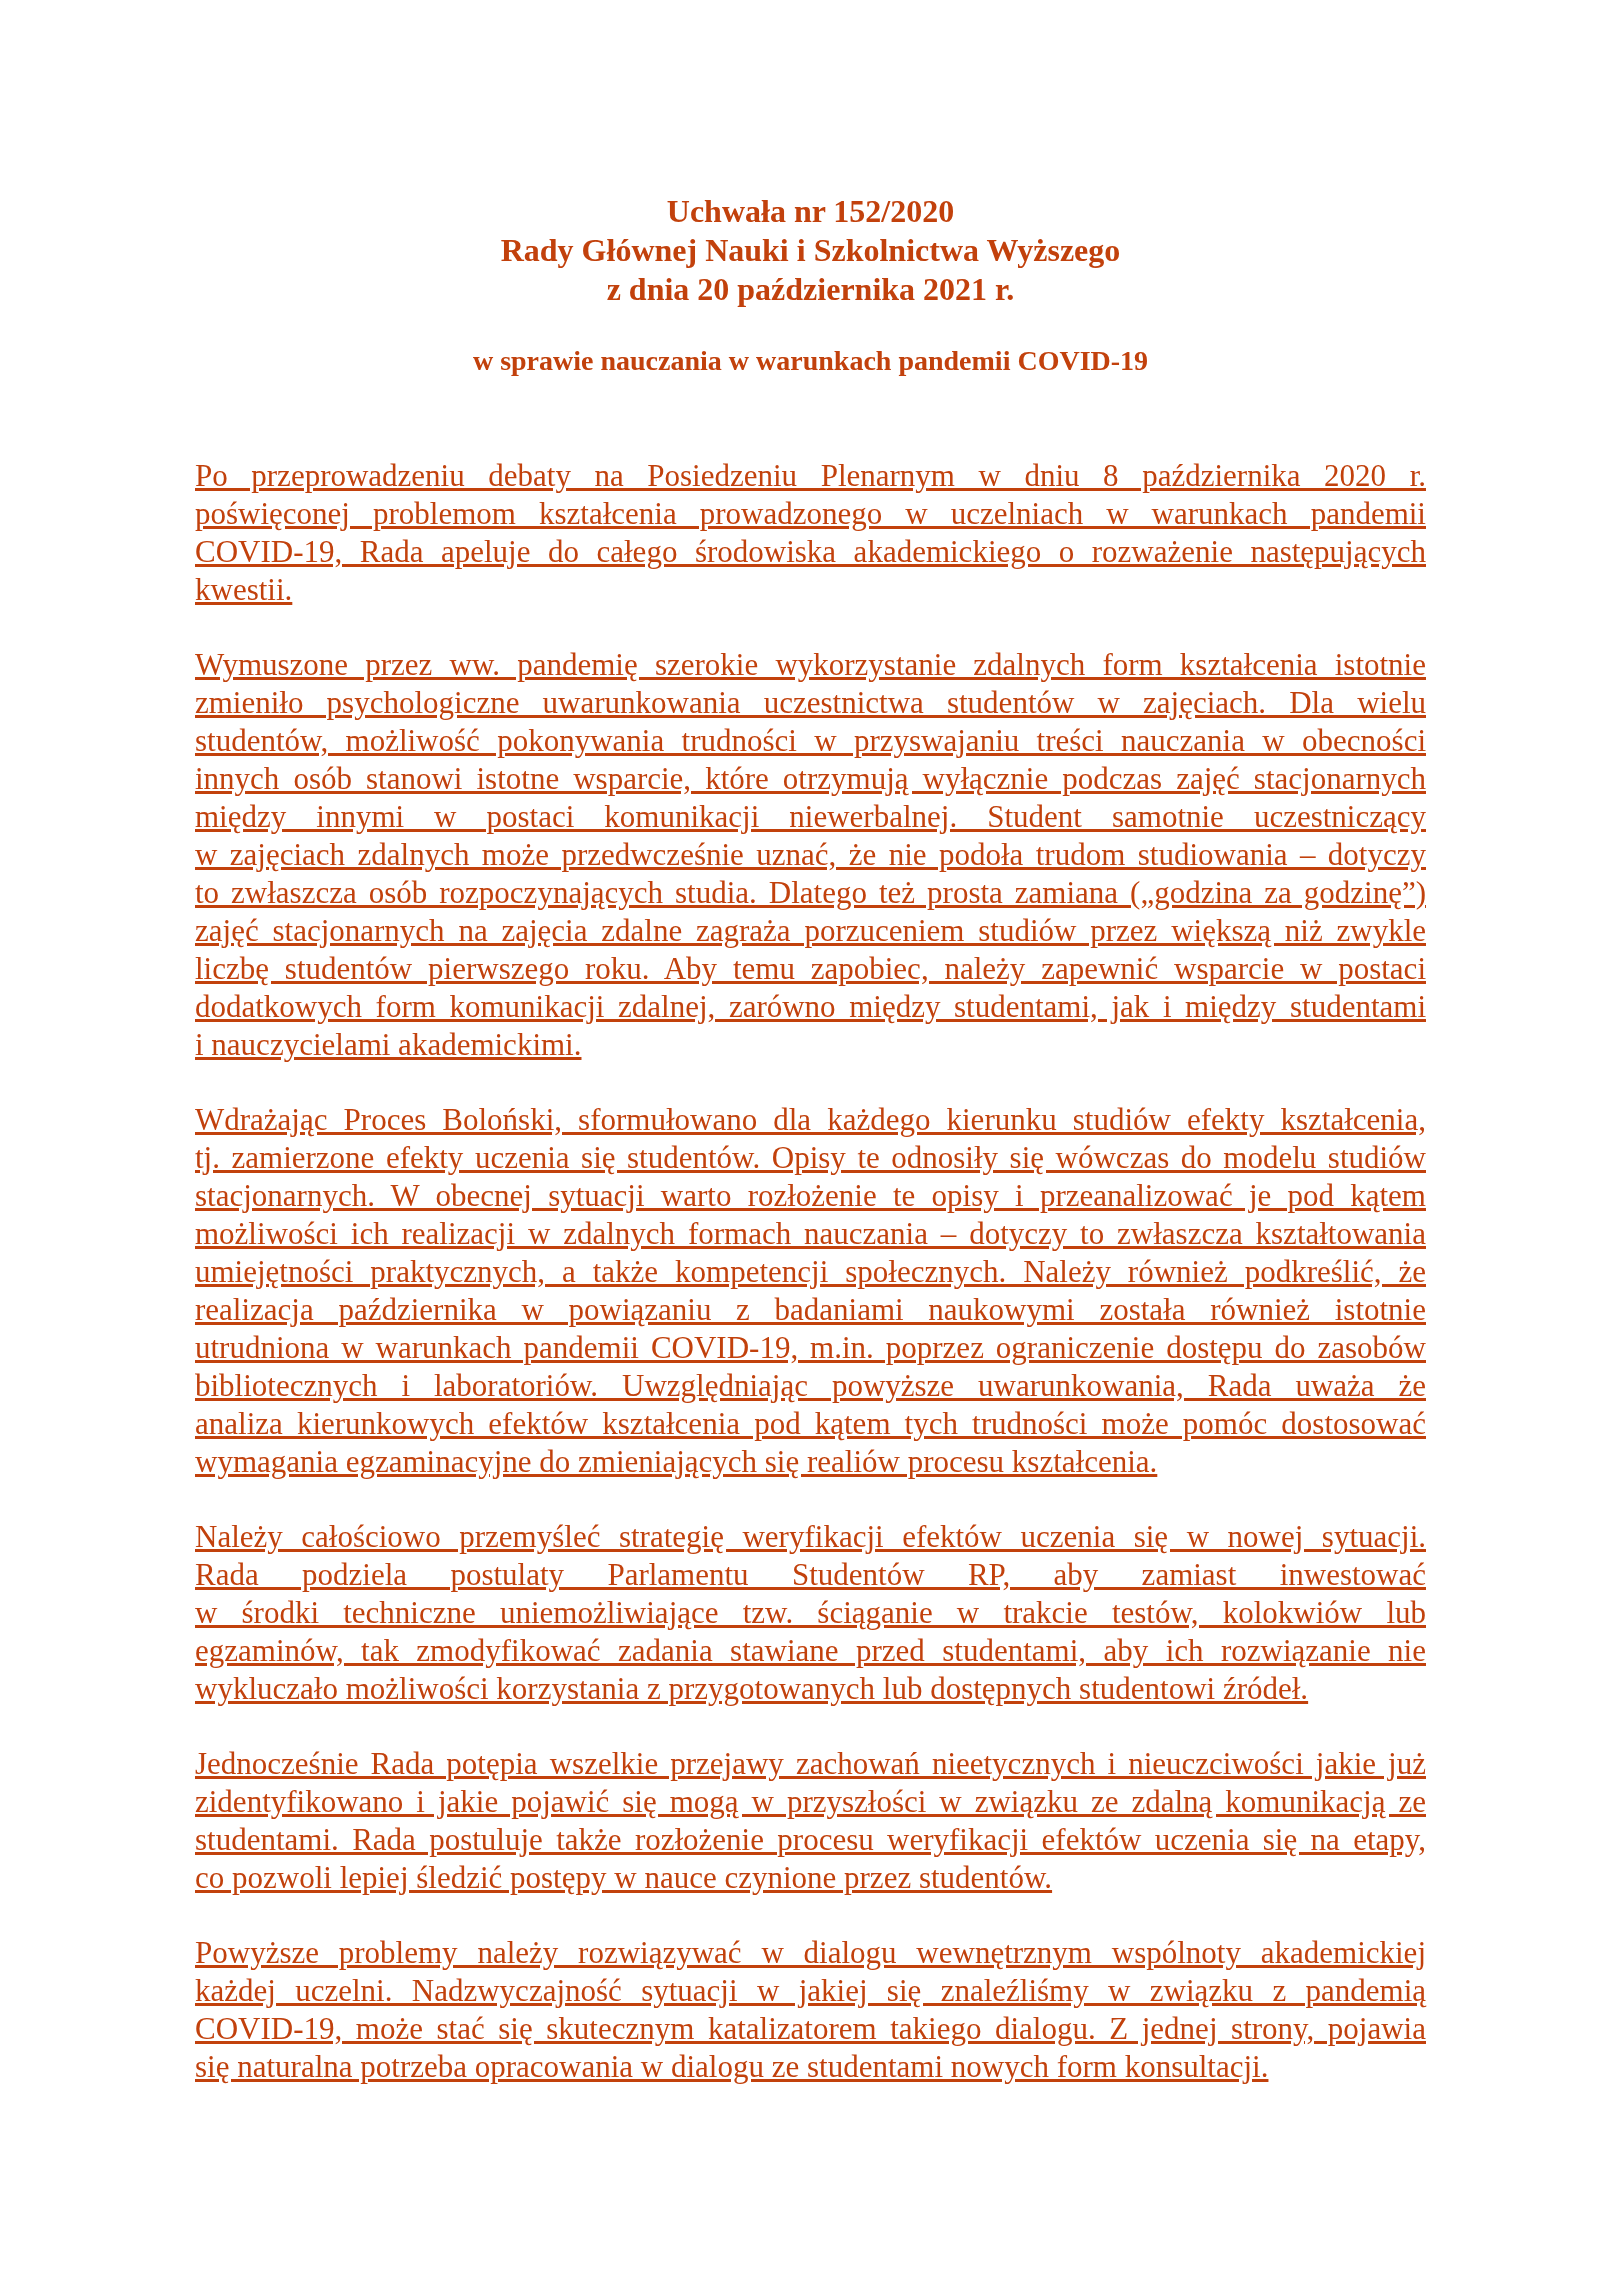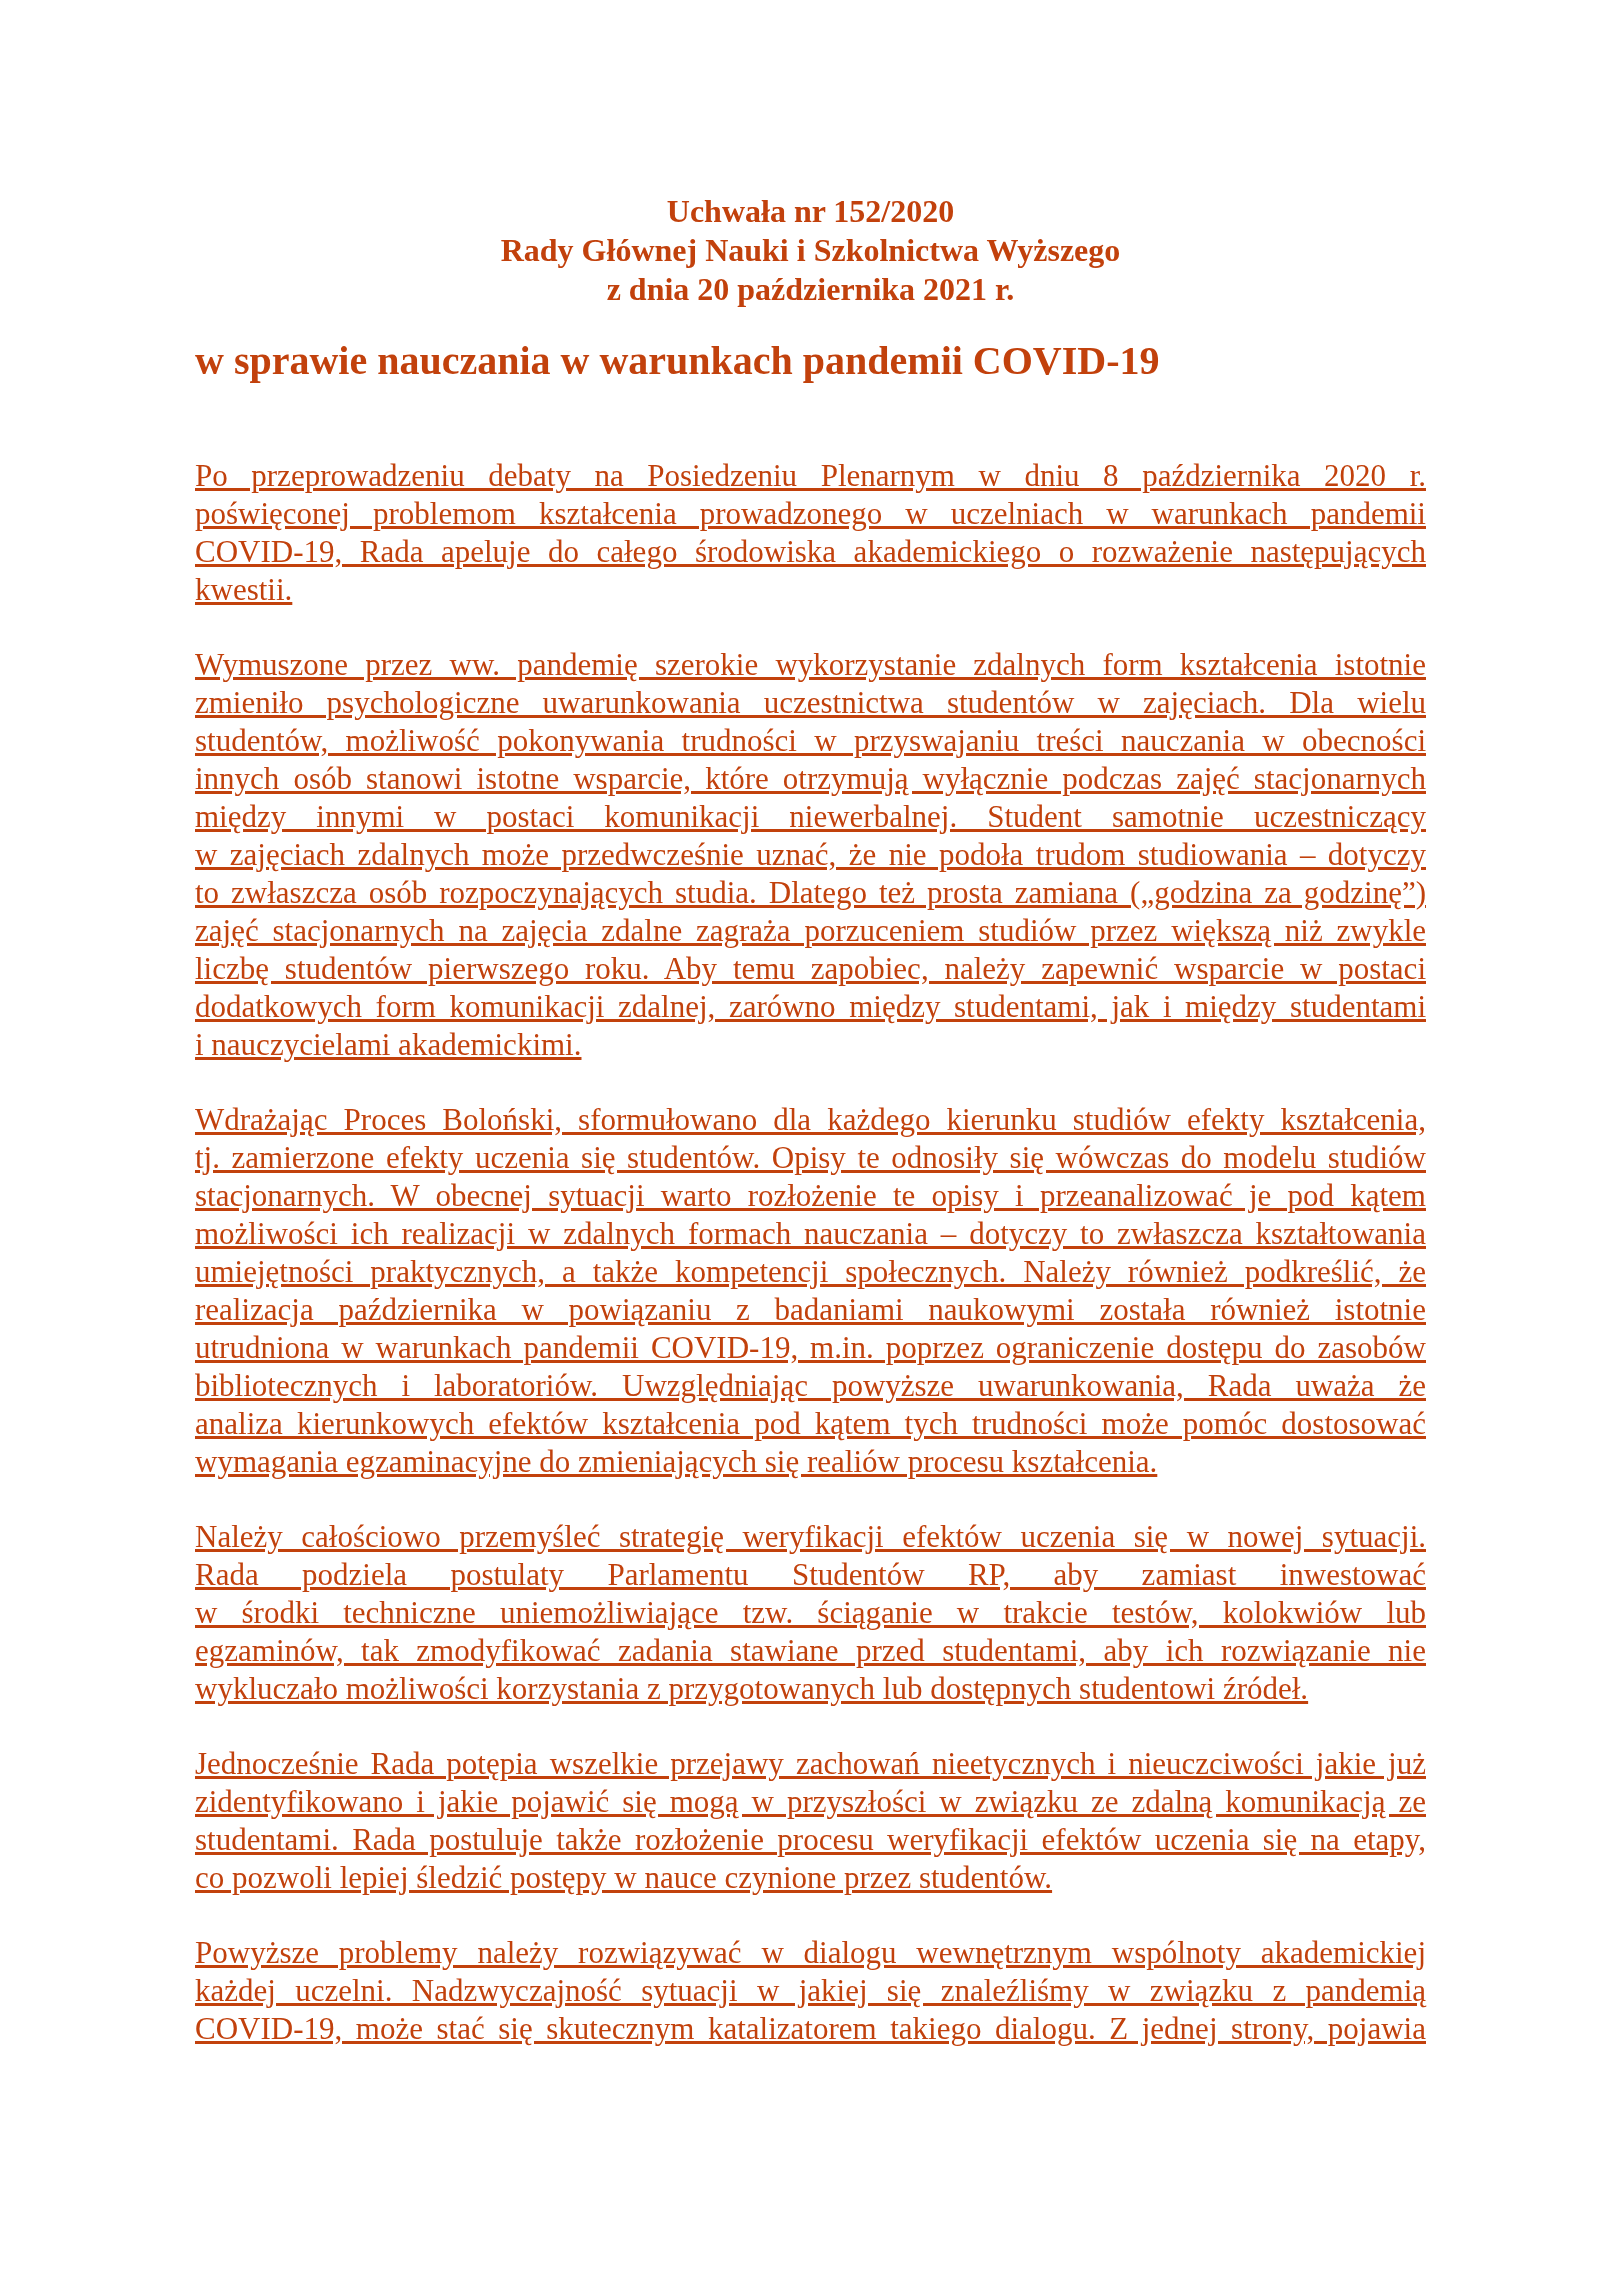--- a/index.html
+++ b/index.html
@@ -18,23 +18,24 @@
     font-family: "Liberation Serif", "DejaVu Serif", serif;
     overflow: hidden;
   }
   .title-block {
     font-size: 32px;
     font-weight: bold;
     line-height: 39px;
     text-align: center;
   }
   .subject {
-    font-size: 40px;
+    font-size: 28px;
     font-weight: bold;
     line-height: 39px;
+    text-align: center;
     margin-top: 32px;
   }
   .body {
     margin-top: 77px;
     font-size: 31px;
     line-height: 38px;
   }
   .para {
     margin: 0 0 37px 0;
   }
@@ -102,16 +103,17 @@
       <div class="para">
         <div class="line">Jednocześnie Rada potępia wszelkie przejawy zachowań nieetycznych i nieuczciwości jakie już</div>
         <div class="line">zidentyfikowano i jakie pojawić się mogą w przyszłości w związku ze zdalną komunikacją ze</div>
         <div class="line">studentami. Rada postuluje także rozłożenie procesu weryfikacji efektów uczenia się na etapy,</div>
         <div class="line last">co pozwoli lepiej śledzić postępy w nauce czynione przez studentów.</div>
       </div>
       <div class="para">
         <div class="line">Powyższe problemy należy rozwiązywać w dialogu wewnętrznym wspólnoty akademickiej</div>
         <div class="line">każdej uczelni. Nadzwyczajność sytuacji w jakiej się znaleźliśmy w związku z pandemią</div>
         <div class="line">COVID-19, może stać się skutecznym katalizatorem takiego dialogu. Z jednej strony, pojawia</div>
+        <div class="line last">się naturalna potrzeba opracowania w dialogu ze studentami nowych form konsultacji.</div>
       </div>
     </div>
 </div>
 
 
 </body></html>

